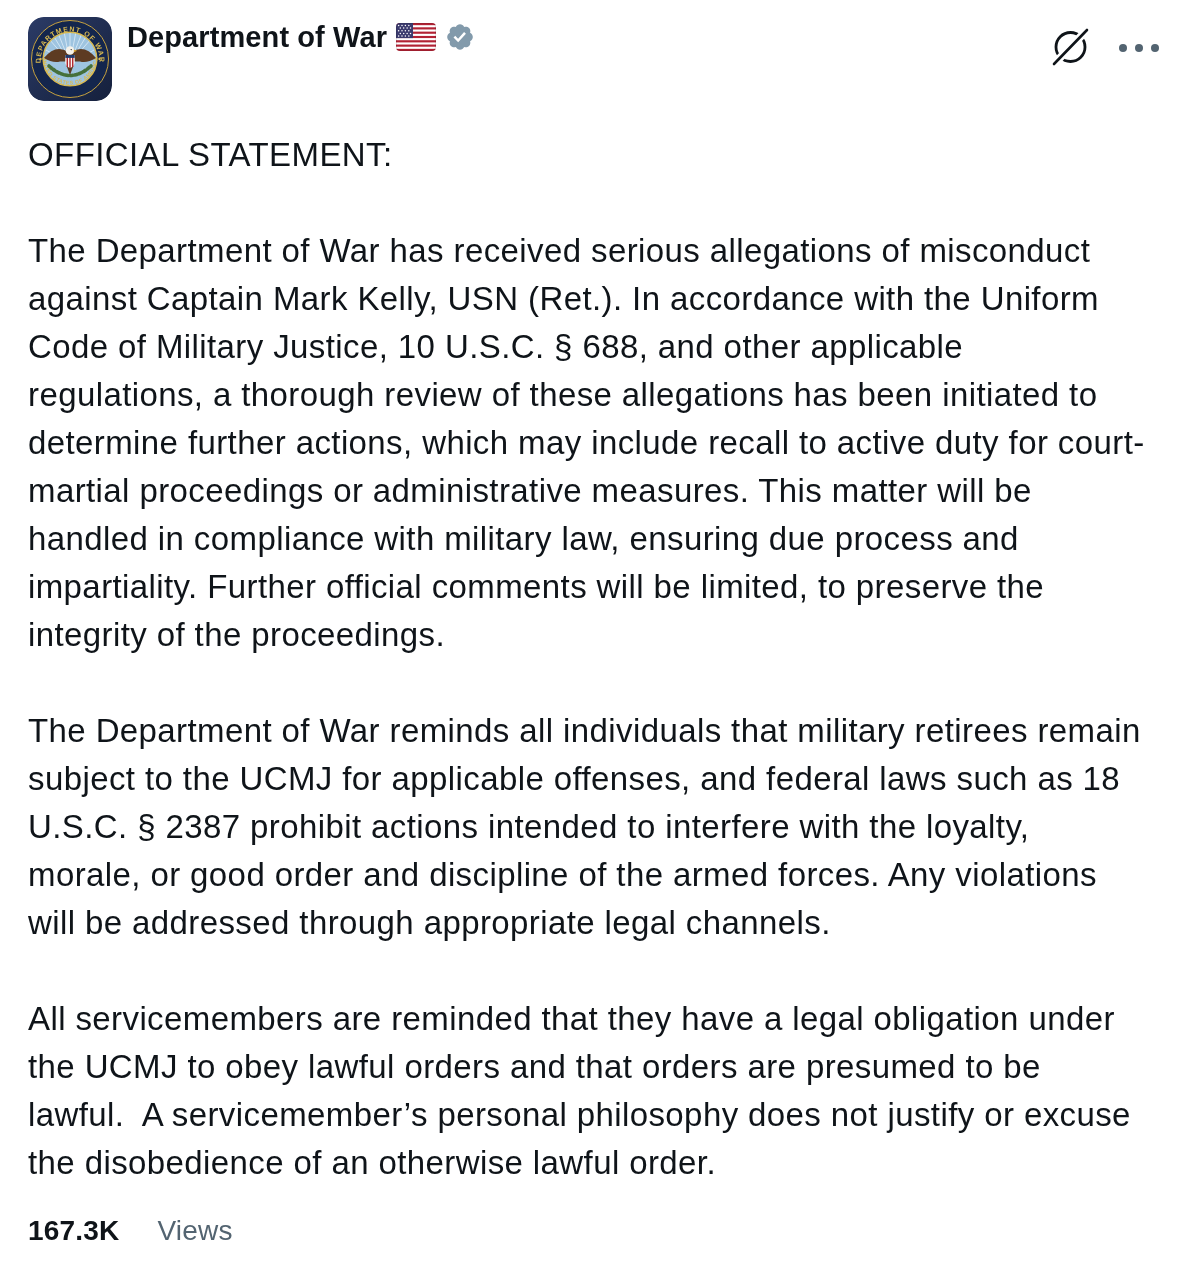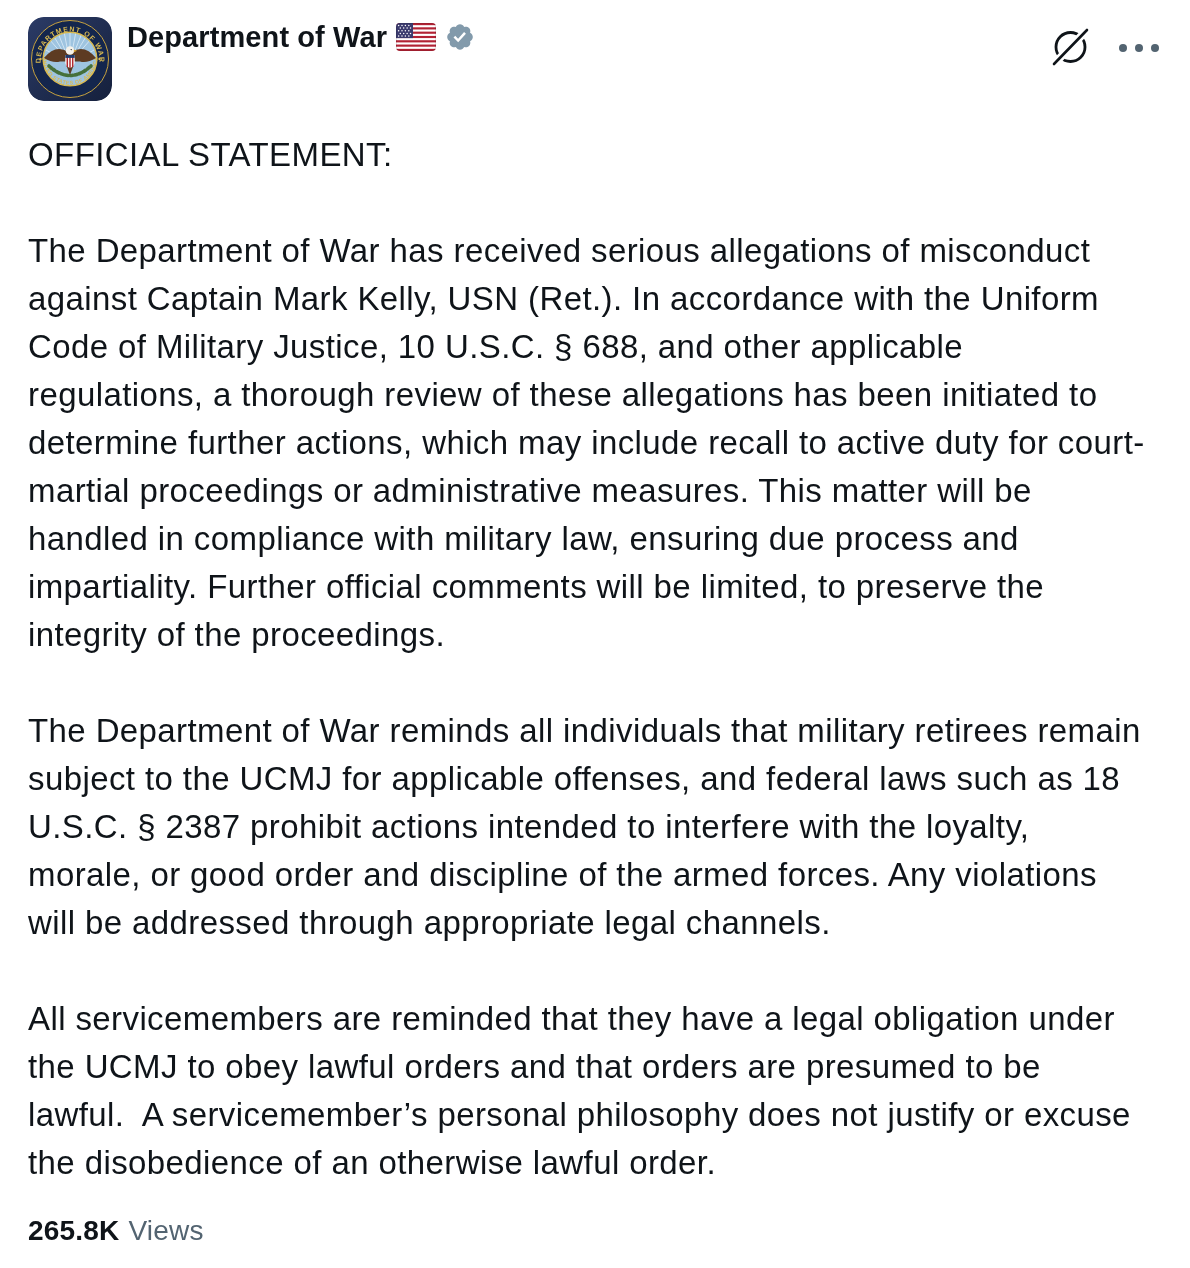--- a/index.html
+++ b/index.html
@@ -45,21 +45,21 @@
   }
   .body p { margin: 0 0 48px 0; white-space: pre-wrap; word-wrap: break-word; }
   .body p:last-child { margin-bottom: 8px; }
 
   
   .footer {
     margin-top: 27px;
     display: flex; align-items: baseline; gap: 9px;
     font-size: 28px; line-height: 34px; letter-spacing: 0.2px;
   }
-  .muted { color: #536471; }
+  .muted { color: #536471; margin-left: 29px; }
   .timestamp { color: #536471; cursor: pointer; }
   .views-count { color: #0f1419; font-weight: 700; }
 </style>
 </head>
 <body>
 
 <div class="post">
 
   <div class="header">
 
@@ -191,17 +191,17 @@
   </div>
 
   <div class="body">
     <p>OFFICIAL STATEMENT:</p>
     <p>The Department of War has received serious allegations of misconduct against Captain Mark Kelly, USN (Ret.). In accordance with the Uniform Code of Military Justice, 10 U.S.C. § 688, and other applicable regulations, a thorough review of these allegations has been initiated to determine further actions, which may include recall to active duty for court-martial proceedings or administrative measures. This matter will be handled in compliance with military law, ensuring due process and impartiality. Further official comments will be limited, to preserve the integrity of the proceedings.</p>
     <p>The Department of War reminds all individuals that military retirees remain subject to the UCMJ for applicable offenses, and federal laws such as 18 U.S.C. § 2387 prohibit actions intended to interfere with the loyalty, morale, or good order and discipline of the armed forces. Any violations will be addressed through appropriate legal channels.</p>
     <p>All servicemembers are reminded that they have a legal obligation under the UCMJ to obey lawful orders and that orders are presumed to be lawful.  A servicemember’s personal philosophy does not justify or excuse the disobedience of an otherwise lawful order.</p>
   </div>
 
   <div class="footer">
-    <span class="views-count">265.8K</span>
+    <span class="views-count">167.3K</span>
     <span class="muted">Views</span>
   </div>
 
 </div>
 
 </body></html>

